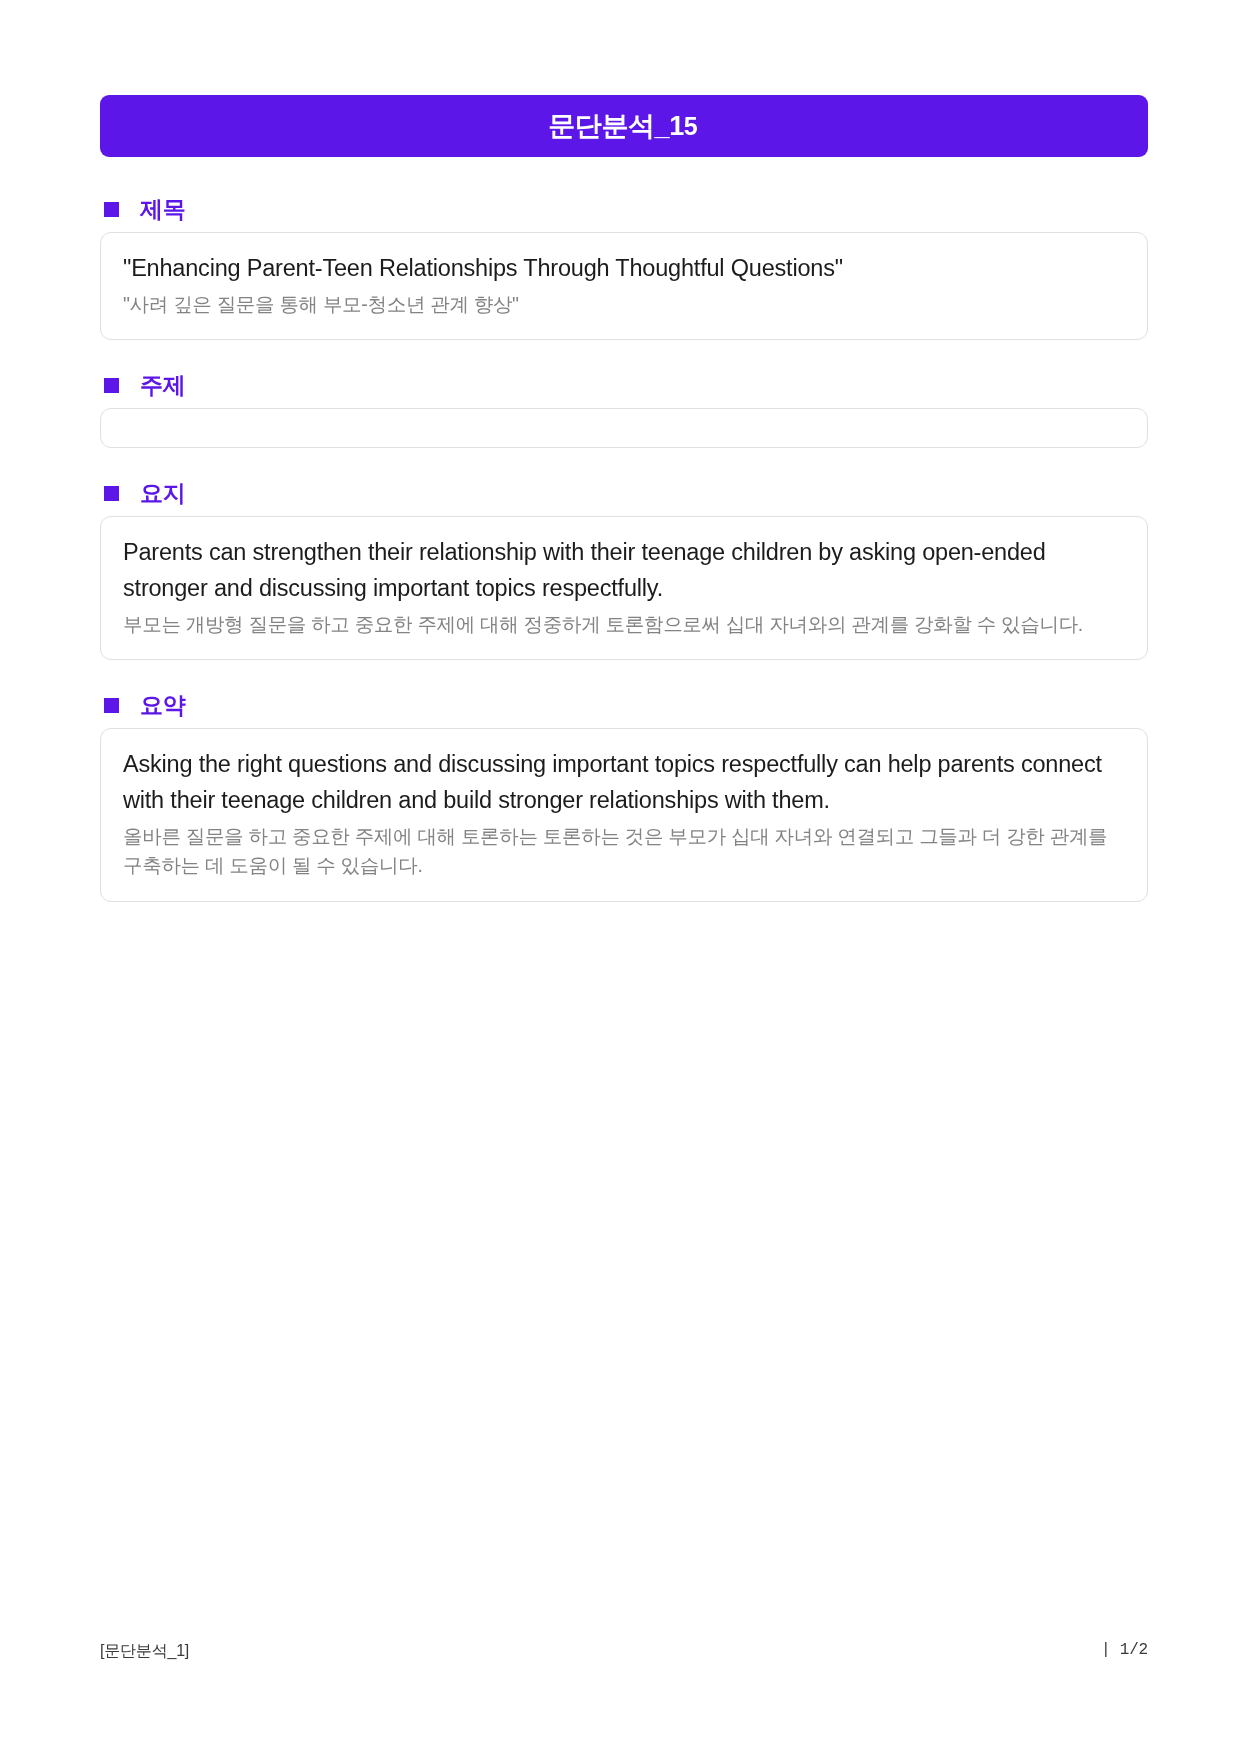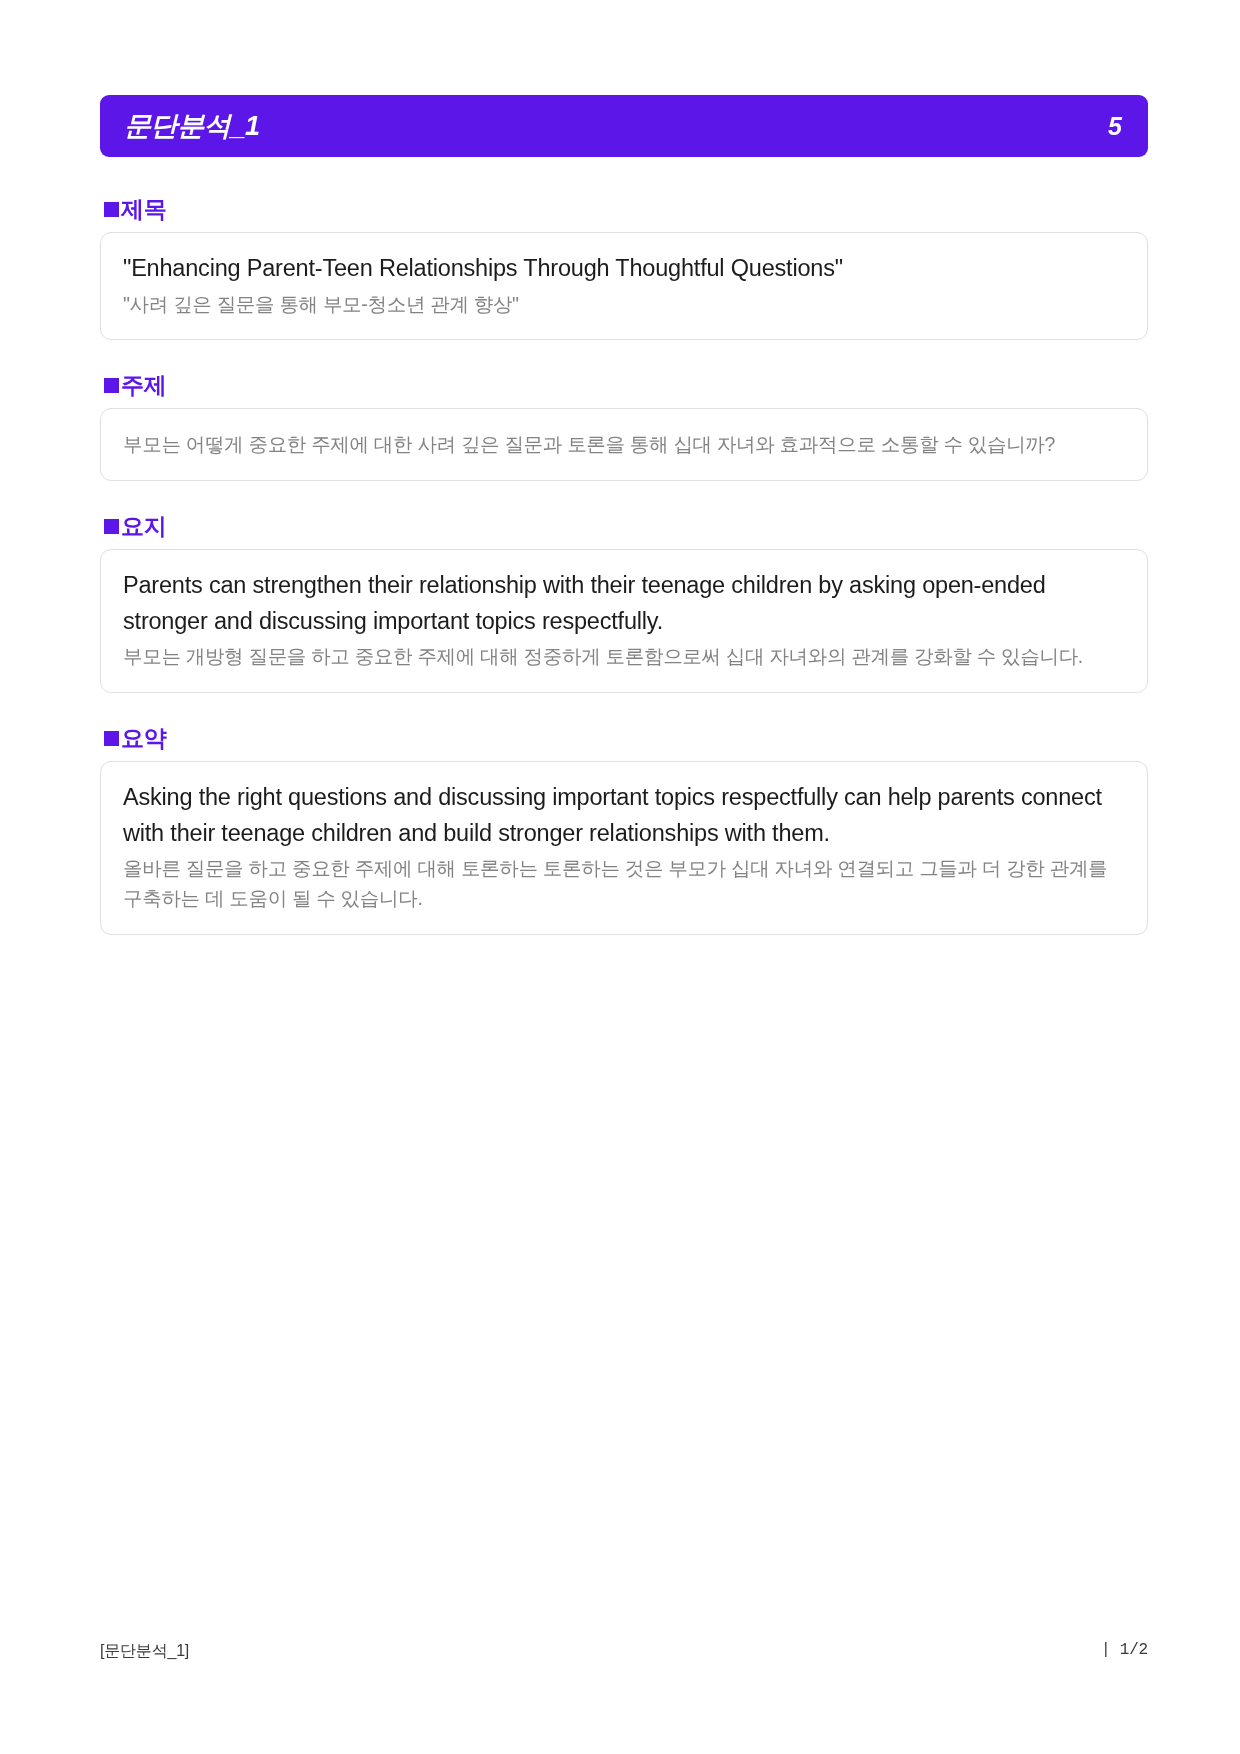--- a/index.html
+++ b/index.html
@@ -25,25 +25,24 @@
     padding: 95px 92px 0 100px;
   }
 
   
   .header-banner {
     height: 62px;
     background: #5C16E8;
     border-radius: 9px;
     display: flex;
     align-items: center;
-    justify-content: space-between;
+    justify-content: center;
     padding: 0 26px 0 24px;
     box-sizing: border-box;
     width: 1048px;
-    font-style: italic;
   }
   .header-title {
     color: #ffffff;
     font-size: 27px;
     font-weight: bold;
     letter-spacing: -0.4px;
     line-height: 1;
   }
   .header-page-number {
     color: #ffffff;
@@ -52,21 +51,21 @@
     line-height: 1;
   }
 
   
   .section {
     width: 1048px;
   }
   .section-heading {
     display: flex;
     align-items: center;
-    gap: 2px;
+    gap: 21px;
     margin: 34px 0 11px 4px;
   }
   .section-heading.first {
     margin-top: 41px;
   }
   .bullet-square {
     width: 15px;
     height: 15px;
     background: #5C16E8;
     display: inline-block;
@@ -141,21 +140,20 @@
       <p class="text-ko">"사려 깊은 질문을 통해 부모-청소년 관계 향상"</p>
     </div>
   </div>
 
   <div class="section">
     <div class="section-heading">
       <span class="bullet-square"></span>
       <span class="section-title">주제</span>
     </div>
     <div class="content-box">
-      <p class="text-ko">부모는 어떻게 중요한 주제에 대한 사려 깊은 질문과 토론을 통해 십대 자녀와 효과적으로 소통할 수 있습니까?</p>
     </div>
   </div>
 
   <div class="section">
     <div class="section-heading">
       <span class="bullet-square"></span>
       <span class="section-title">요지</span>
     </div>
     <div class="content-box">
       <p class="text-en">Parents can strengthen their relationship with their teenage children by asking open-ended stronger and discussing important topics respectfully.</p>

